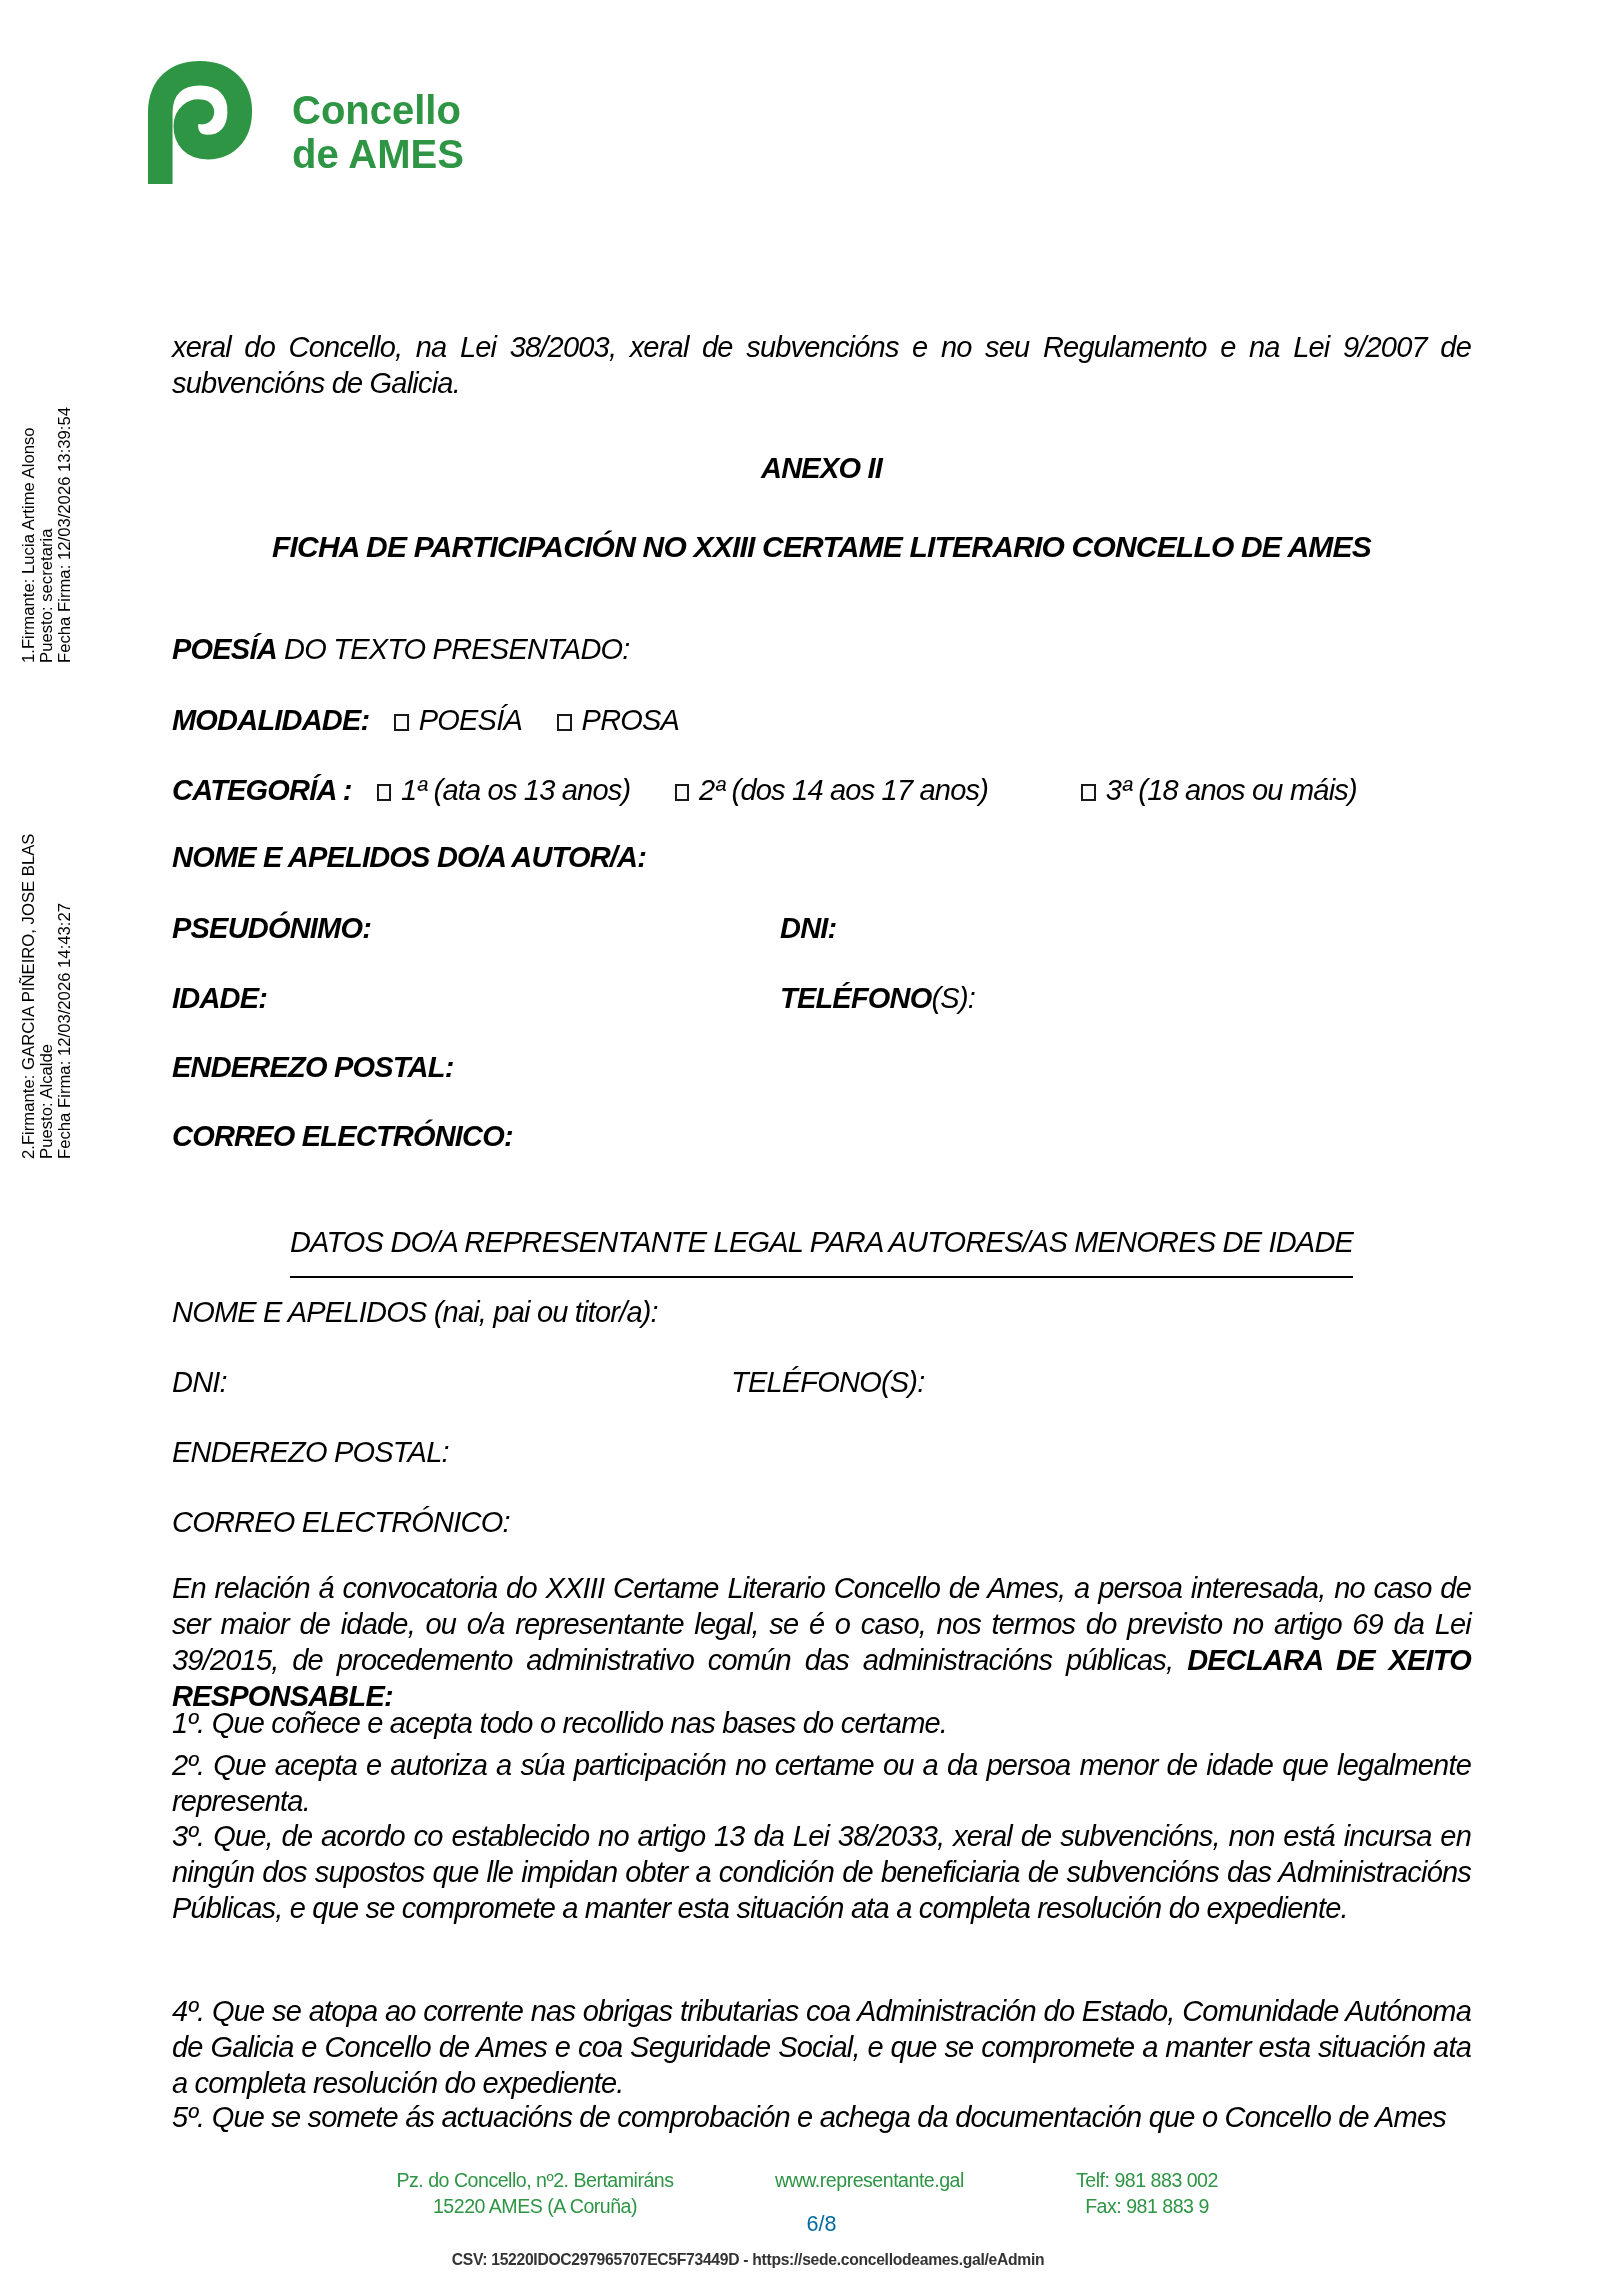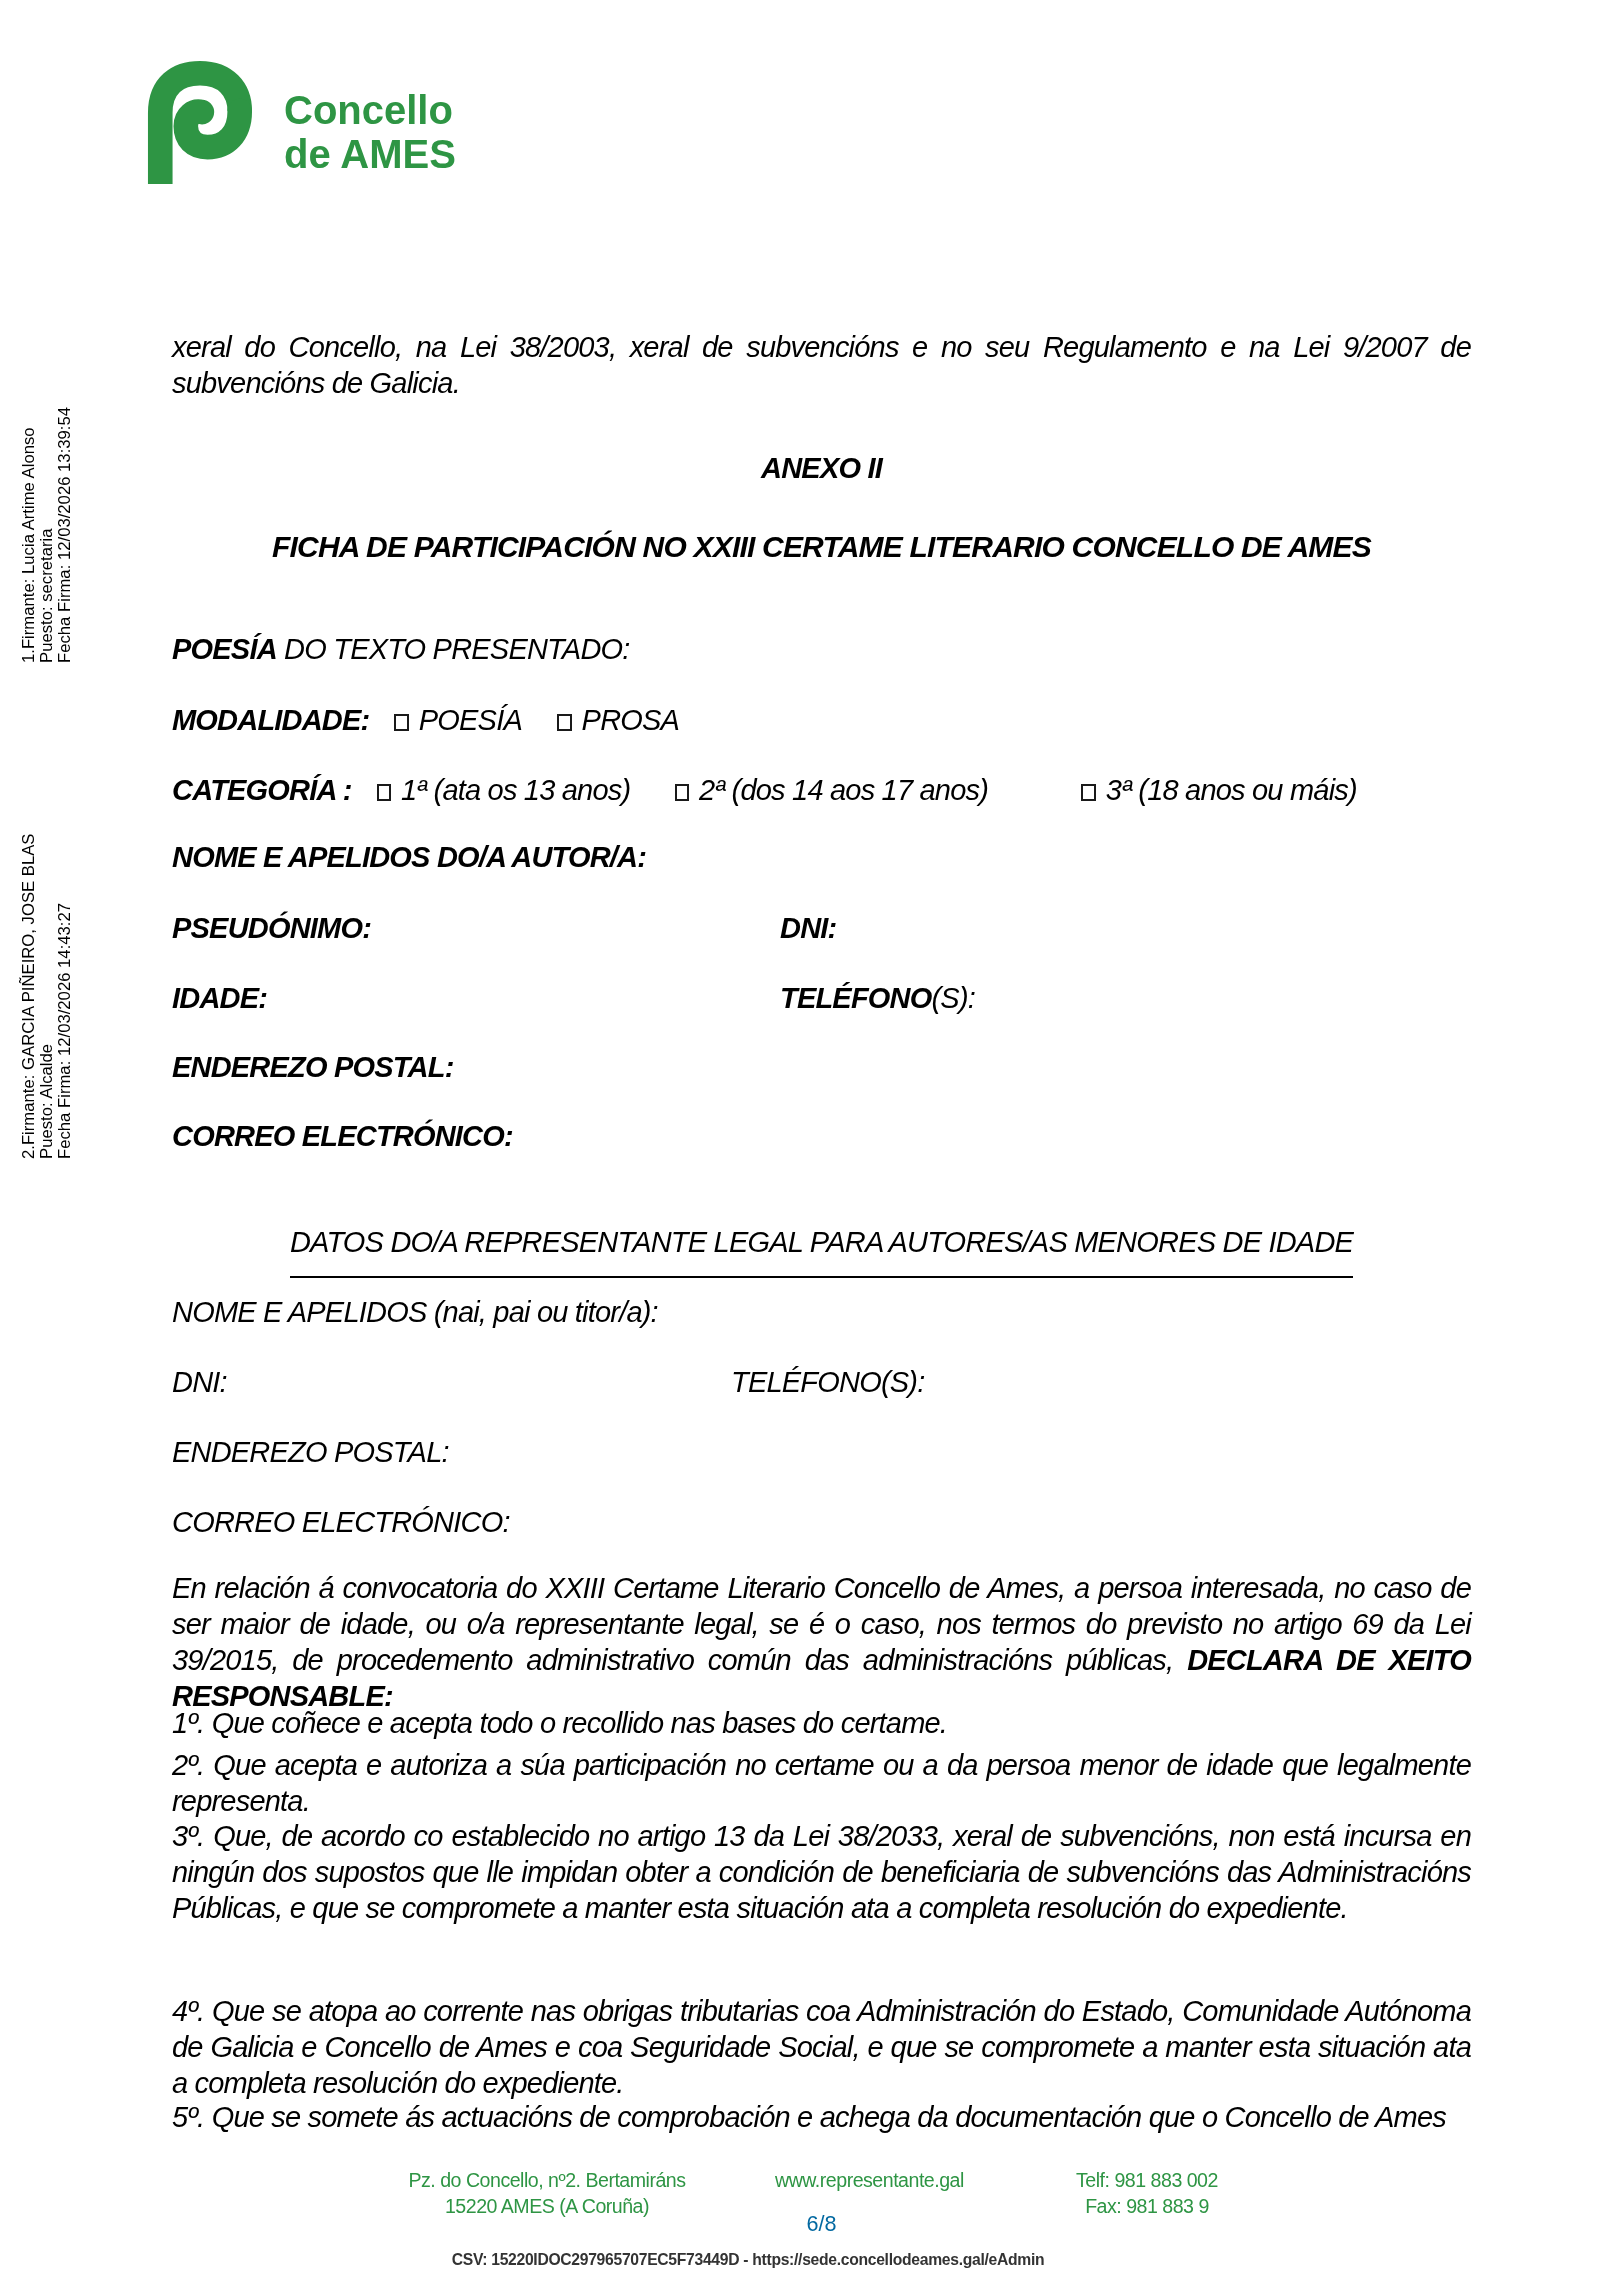--- a/index.html
+++ b/index.html
@@ -5,21 +5,21 @@
   html,body{margin:0;padding:0;background:#fff;}
   .page{
     position:relative;
     width:1621px;height:2293px;
     background:#fff;
     font-family:"Liberation Sans",sans-serif;
     color:#000;
     overflow:hidden;
   }
   
-  .logo{position:absolute;left:147px;top:61px;display:flex;align-items:flex-start;}
+  .logo{position:absolute;left:147px;top:61px;display:flex;align-items:flex-start;gap:8px;}
   .logo svg{width:106px;height:123px;}
   .logo-text{margin-left:31px;margin-top:27.4px;font-weight:bold;font-size:40px;line-height:44px;color:#2e9544;letter-spacing:0;}
   
   .sig{
     position:absolute;left:19.6px;
     transform:rotate(-90deg);transform-origin:0 0;
     font-size:16.7px;line-height:18px;white-space:nowrap;
     font-style:normal;color:#000;
   }
   .sig1{top:663px;}
@@ -37,21 +37,21 @@
     border:2px solid #1a1a1a;box-sizing:border-box;
     font-style:normal;vertical-align:-1px;margin-right:9.8px;
   }
   .gap18{margin-left:17.6px;}
   .gap30{margin-left:29px;}
   .gap38{margin-left:37px;}
   .gap88{margin-left:86px;}
   .rep-heading-text{display:inline-block;border-bottom:2.9px solid #000;padding-bottom:16px;font-weight:normal;}
   
   .footer-col{position:absolute;font-style:normal;color:#2e9544;font-size:19.6px;line-height:25.5px;letter-spacing:-0.5px;text-align:center;}
-  .fcol1{left:400px;top:2168px;width:294px;}
+  .fcol1{left:388px;top:2168px;width:294px;}
   .fcol2{left:775px;top:2168px;text-align:left;}
   .fcol3{left:1066px;top:2168px;width:162px;}
   .page-num{position:absolute;left:172px;top:2211px;width:1299px;text-align:center;font-style:normal;color:#0369a1;font-size:21.6px;}
   .csv{position:absolute;left:0;top:2251px;width:1496px;text-align:center;font-style:normal;color:#333;font-size:15.7px;letter-spacing:-0.3px;font-weight:bold;}
 </style>
 </head>
 <body>
 
 <div class="page">
 

